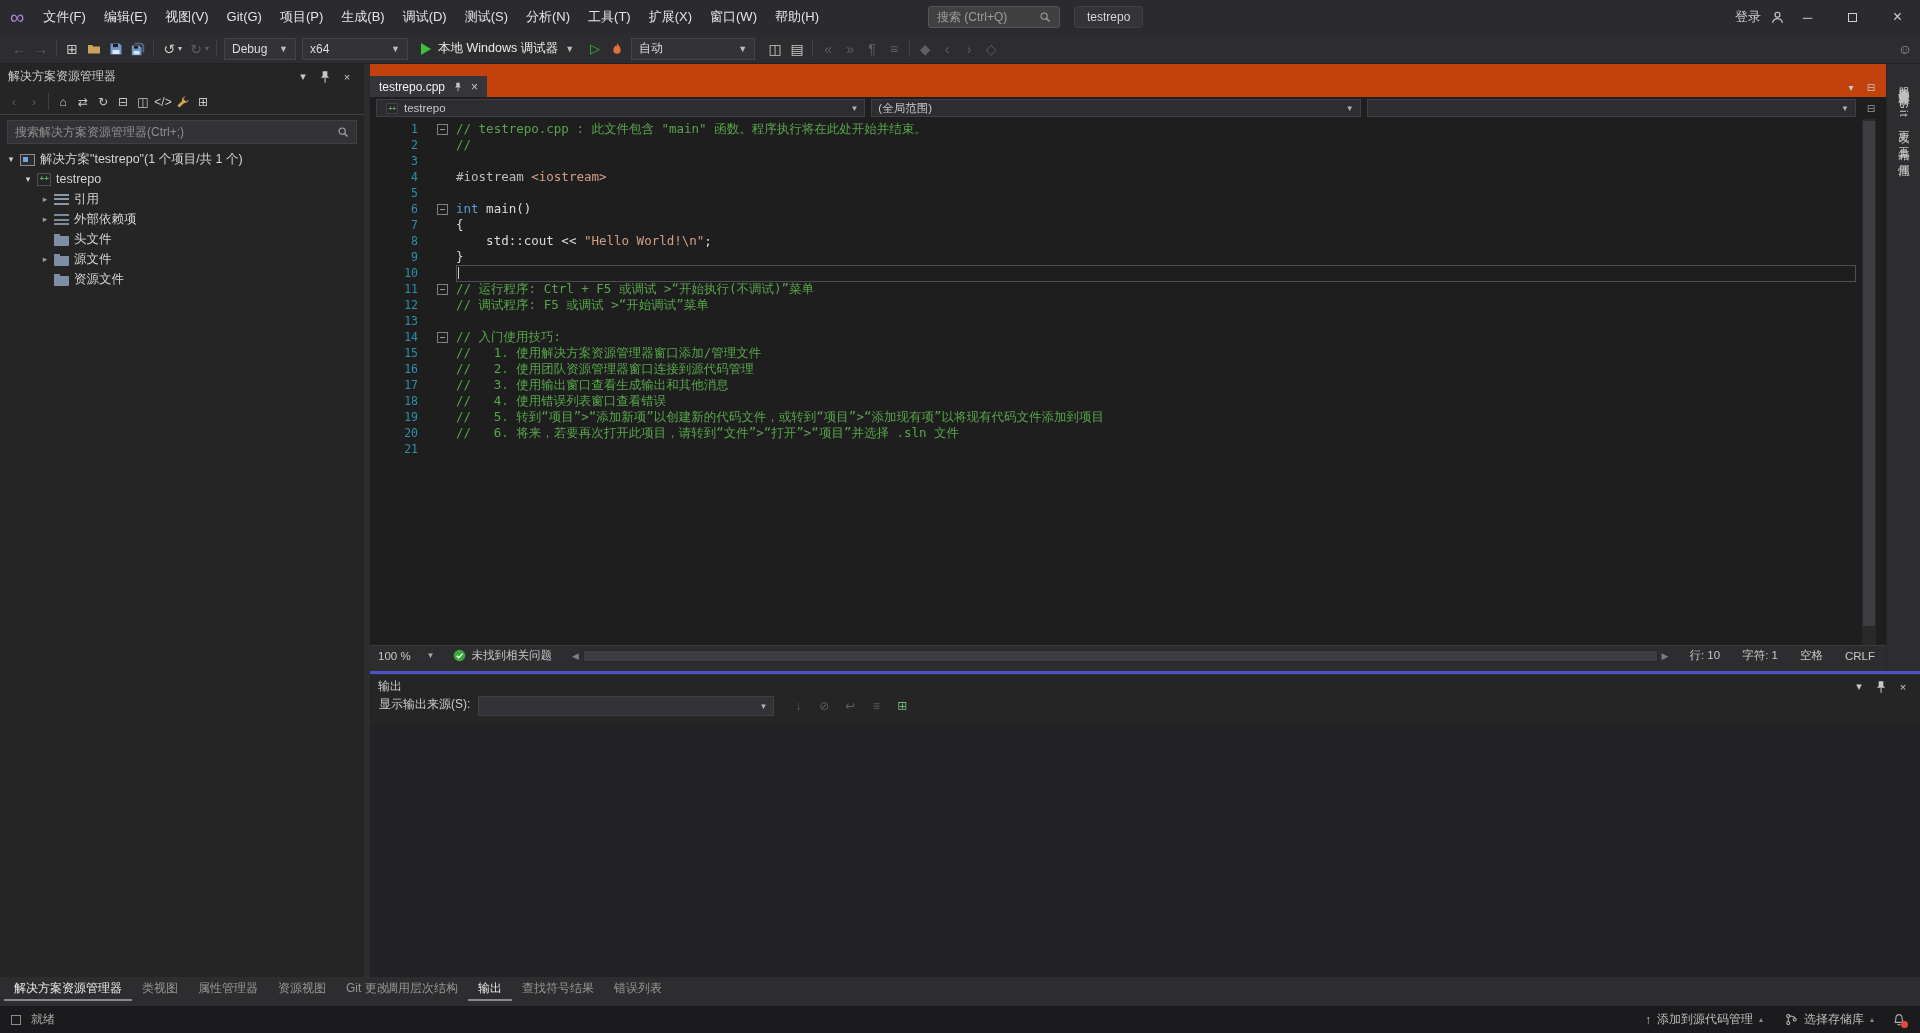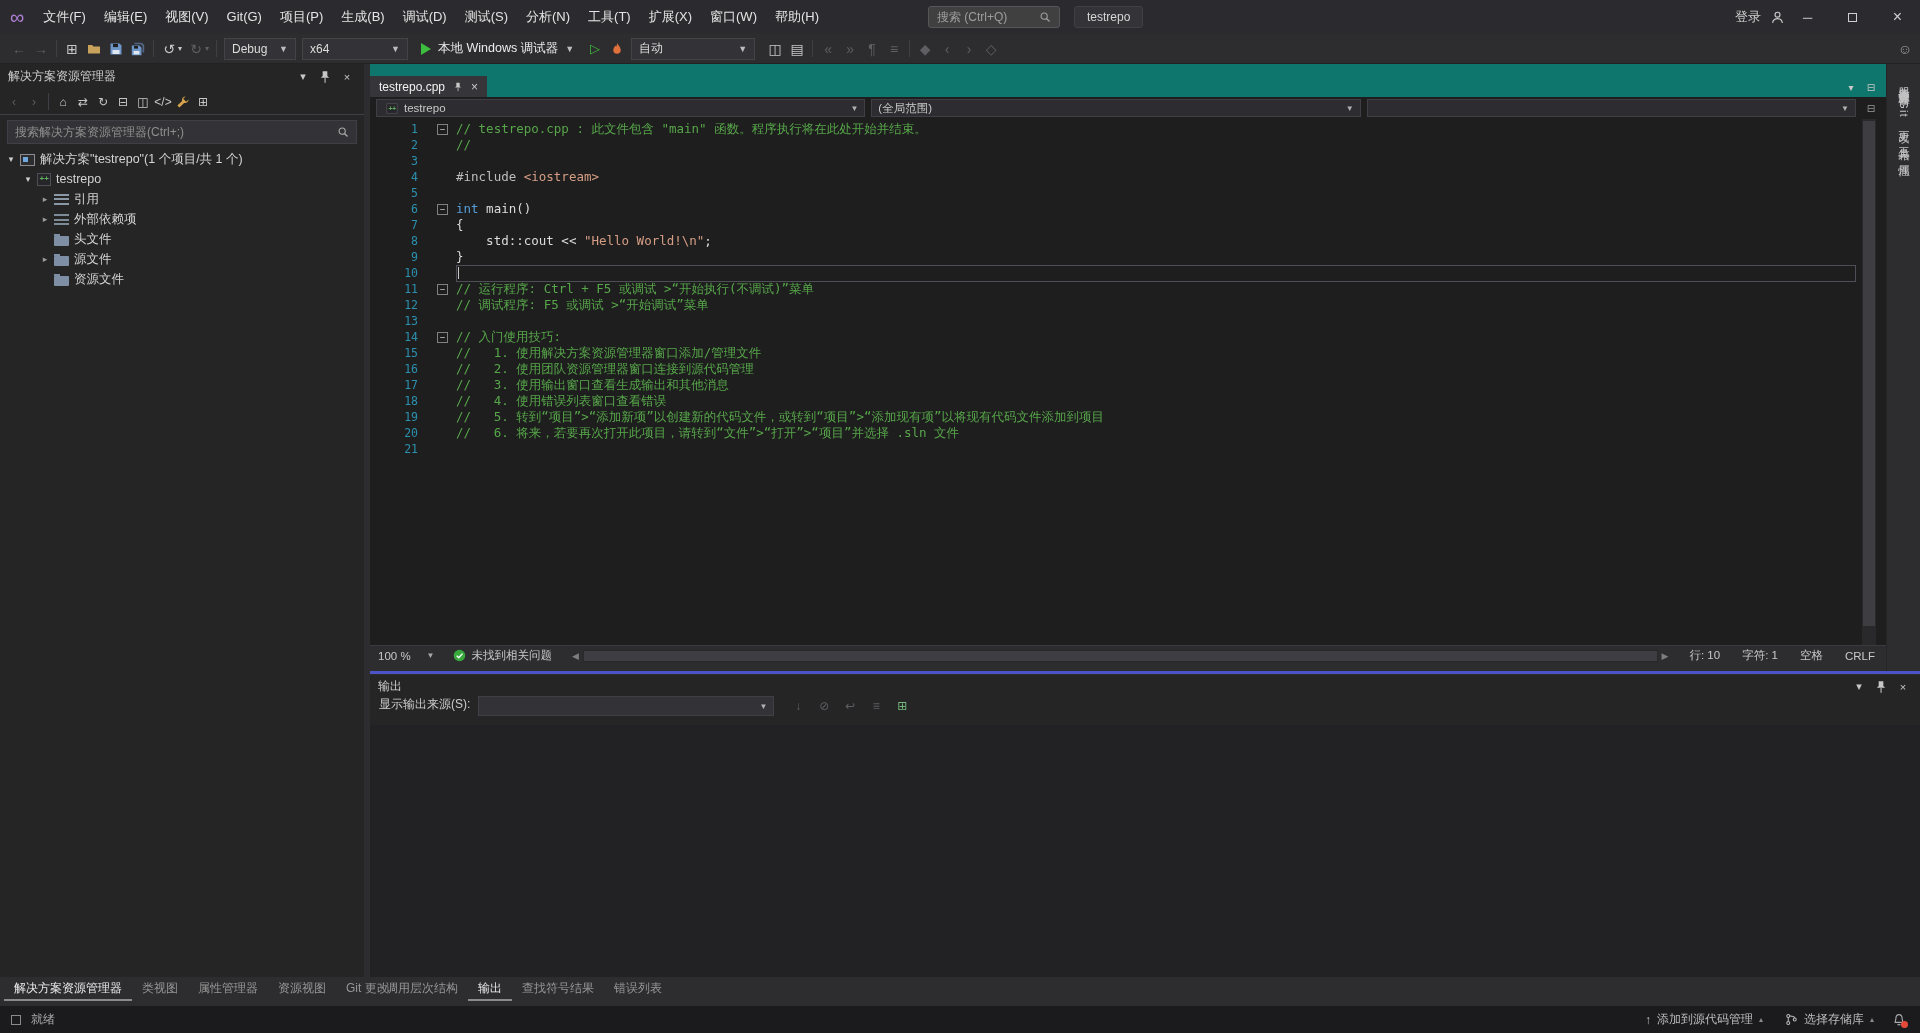--- a/index.html
+++ b/index.html
@@ -53,21 +53,21 @@
   .ti-solution::after { content:""; position:absolute; left:2px; top:2px; width:5px; height:5px; background:#6fa8dc; }
   .ti-cpp-project { border:1px solid #4e4e54; background:#26262a; width:14px; height:13px; }
   .ti-cpp-project::after { content:"++"; position:absolute; left:1.5px; top:0.5px; font-size:8px; font-weight:bold; color:#61b061; }
   .ti-references { background:repeating-linear-gradient(180deg,#8a98a6 0 2px,transparent 2px 4.5px); height:12px; margin-top:1px; }
   .ti-external { background:repeating-linear-gradient(180deg,#7d8b99 0 2px,transparent 2px 4.5px); height:12px; margin-top:1px; }
   .ti-folder { background:#7e8fa5; height:10px; margin-top:3px; border-radius:1px; }
   .ti-folder::before { content:""; position:absolute; top:-2px; left:0; width:6px; height:2px; background:#7e8fa5; }
 
   
   #editor-area { position:absolute; left:370px; top:64px; width:1516px; height:601px; }
-  #tab-well { height:33px; position:relative; background:#0f766e;text-align:center; }
+  #tab-well { height:33px; position:relative; background:#c2410c;text-align:center; }
   #doc-tab { position:absolute; left:0; top:12px; height:21px; background:#35353a; display:flex; align-items:center; gap:8px; padding:0 9px; font-size:12px; color:#f2f2f2; }
   #doc-tab .sicon { width:10px; height:10px; color:#c8c8c8; }
   #doc-tab .tab-close { font-size:12px; color:#c8c8c8; }
   #tabwell-icons { position:absolute; right:6px; top:14px; display:flex; gap:2px; }
   #tabwell-icons .icon-btn { min-width:18px; height:18px; font-size:10px; }
   #breadcrumb { height:22px; background:#1e1e1e; display:flex; gap:6px; padding:2px 6px 0 6px; }
   .nav-combo { flex:1; height:18px; background:#2d2d31; border:1px solid #3f3f46; display:flex; align-items:center; padding:0 6px; font-size:11.5px; color:#c8c8c8; }
   .nav-combo .caret { margin-left:auto; font-size:8px; color:#b0b0b0; }
   .nav-combo .ti-cpp-project { transform:scale(0.8); margin-right:5px; }
   #split-btn { width:18px; height:18px; display:flex; align-items:center; justify-content:center; color:#9a9a9a; font-size:10px; }
@@ -405,21 +405,21 @@
     <span class="code-text"><span class="tok-comment">//</span></span>
   </div>
         <div class="code-line">
     <span class="ln">3</span>
     <span class="fold"></span>
     <span class="code-text"></span>
   </div>
         <div class="code-line">
     <span class="ln">4</span>
     <span class="fold"></span>
-    <span class="code-text"><span class="tok-pp">#include </span><span class="tok-str">&lt;iostream&gt;</span></span>
+    <span class="code-text"><span class="tok-pp">#iostream </span><span class="tok-str">&lt;iostream&gt;</span></span>
   </div>
         <div class="code-line">
     <span class="ln">5</span>
     <span class="fold"></span>
     <span class="code-text"></span>
   </div>
         <div class="code-line">
     <span class="ln">6</span>
     <span class="fold fold-box"></span>
     <span class="code-text"><span class="tok-kw">int</span><span class="tok-plain"> main()</span></span>

